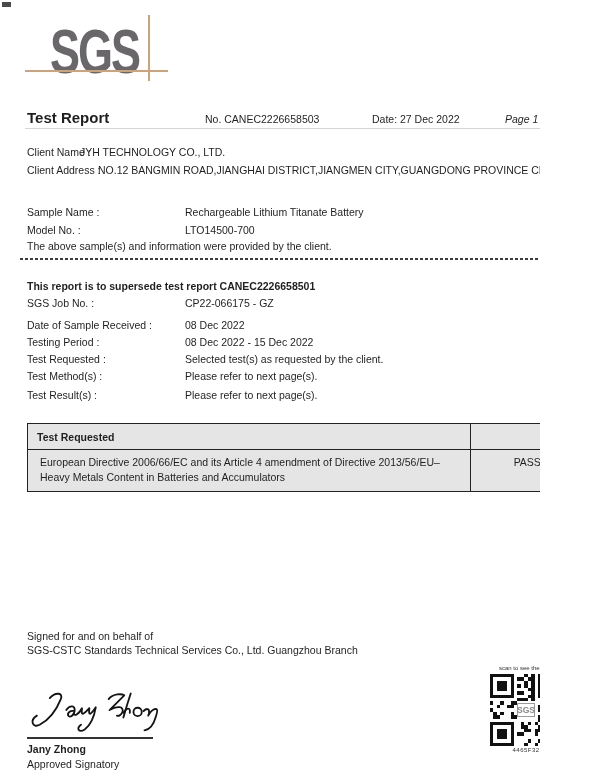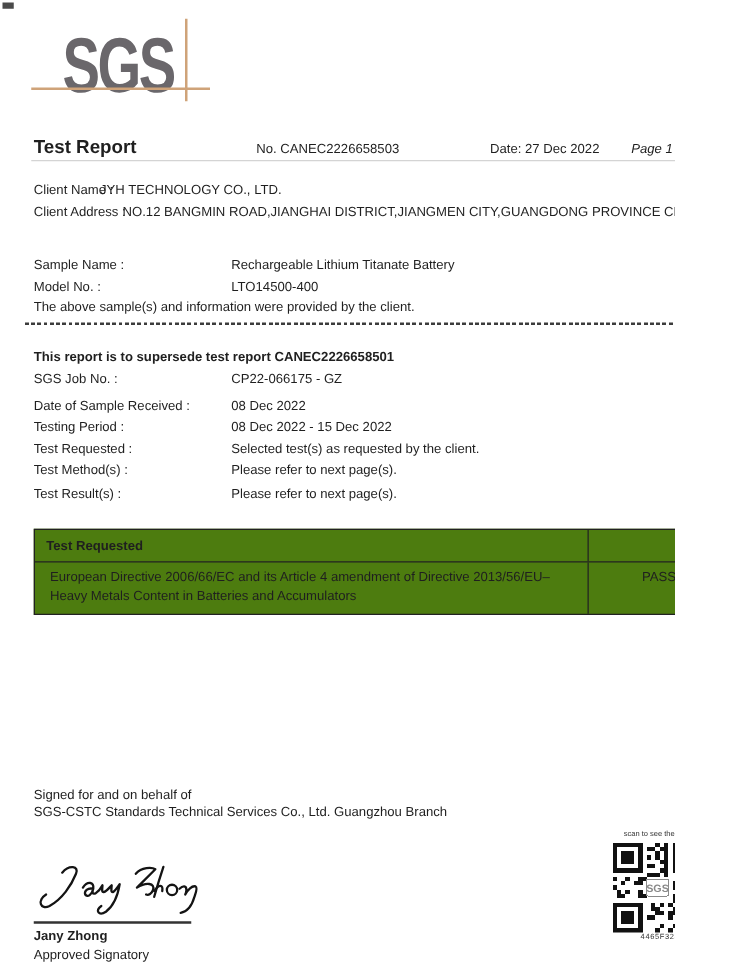--- a/index.html
+++ b/index.html
@@ -20,21 +20,21 @@
   .corner-mark{width:9px;height:5px;background:#4a4a4a;}
   
   .title{font-size:15px;font-weight:bold;white-space:nowrap;}
   .hairline{height:1px;background:#c6c6c6;opacity:.75;}
   
   .dashed-rule{
     height:2px;
     background:repeating-linear-gradient(90deg,#3c3c3c 0 3px,transparent 3px 5px);
   }
   
-  .rtable{border:1.5px solid #222;display:flex;flex-direction:column;background:#4d7c0f;}
+  .rtable{border:1.5px solid #222;display:flex;flex-direction:column;background:#e5e5e5;}
   .trow{display:flex;}
   .trow + .trow{border-top:1.5px solid #222;}
   .tcell{box-sizing:border-box;}
   .tcell.c1{width:443px;border-right:1.5px solid #222;}
   .tcell.c2{width:112.5px;text-align:center;}
   .th .c1{font-weight:bold;padding:7px 8px 6px 9px;font-size:10.5px;}
   .th .c2{padding:7px 4px 6px 4px;font-size:10.5px;}
   .td .c1{padding:5px 14px 7px 12px;font-size:10.5px;line-height:14.5px;}
   .td .c2{padding:6px 4px 4px 4px;font-size:10.5px;}
   
@@ -49,33 +49,33 @@
 <div class="page">
 
   <div class="abs corner-mark" style="left:2px;top:2px;"></div>
 
   <div class="abs logo-text" style="left:50px;top:21px;">SGS</div>
   <div class="abs cross-h" style="left:25px;top:70px;width:143px;"></div>
   <div class="abs cross-v" style="left:148px;top:15px;height:66px;"></div>
 
   <div class="abs title" style="left:27px;top:109px;">Test Report</div>
   <div class="abs t" style="left:205px;top:113px;">No. CANEC2226658503</div>
-  <div class="abs t" style="left:392px;top:113px;">Date: 27 Dec 2022</div>
+  <div class="abs t" style="left:372px;top:113px;">Date: 27 Dec 2022</div>
   <div class="abs t" style="left:505px;top:113px;font-style:italic;">Page 1 of 4</div>
   <div class="abs hairline" style="left:25px;top:128px;width:575px;"></div>
 
   <div class="abs t" style="left:27px;top:146px;">Client Name :</div>
   <div class="abs t" style="left:80px;top:146px;">JYH TECHNOLOGY CO., LTD.</div>
   <div class="abs t" style="left:27px;top:164px;">Client Address :</div>
   <div class="abs t" style="left:98px;top:164px;">NO.12 BANGMIN ROAD,JIANGHAI DISTRICT,JIANGMEN CITY,GUANGDONG PROVINCE CHINA</div>
 
   <div class="abs t" style="left:27px;top:206px;">Sample Name :</div>
   <div class="abs t" style="left:185px;top:206px;">Rechargeable Lithium Titanate Battery</div>
   <div class="abs t" style="left:27px;top:224px;">Model No. :</div>
-  <div class="abs t" style="left:185px;top:224px;">LTO14500-400</div>
+  <div class="abs t" style="left:185px;top:224px;">LTO14500-700</div>
   <div class="abs t" style="left:27px;top:240px;">The above sample(s) and information were provided by the client.</div>
 
   <div class="abs dashed-rule" style="left:20px;top:258px;width:578px;"></div>
 
   <div class="abs t b" style="left:27px;top:280px;">This report is to supersede test report CANEC2226658501</div>
 
   <div class="abs" style="left:0;top:0;">
     <div>
       <span class="abs t" style="left:27px;top:297px;">SGS Job No. :</span>
       <span class="abs t" style="left:185px;top:297px;">CP22-066175 - GZ</span>

